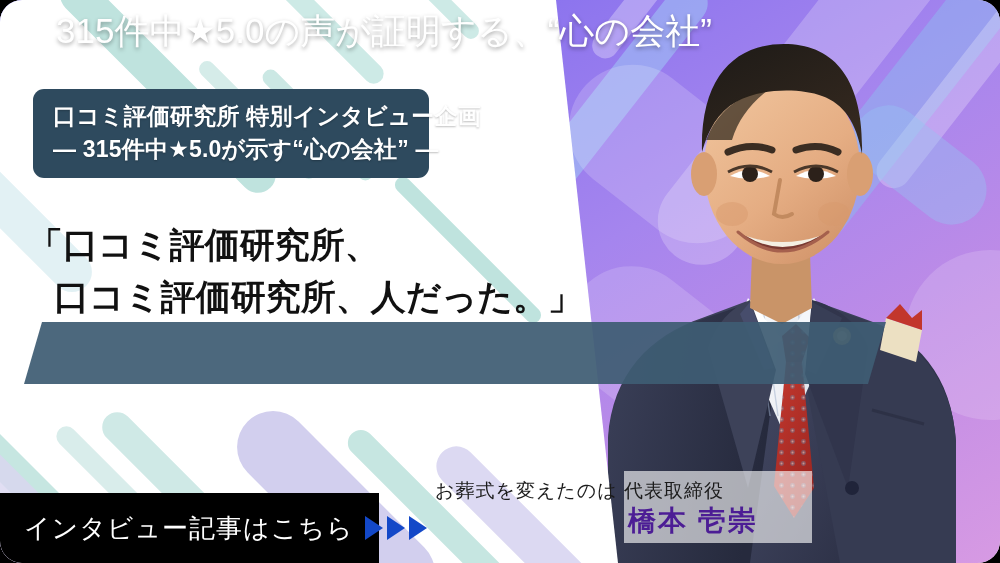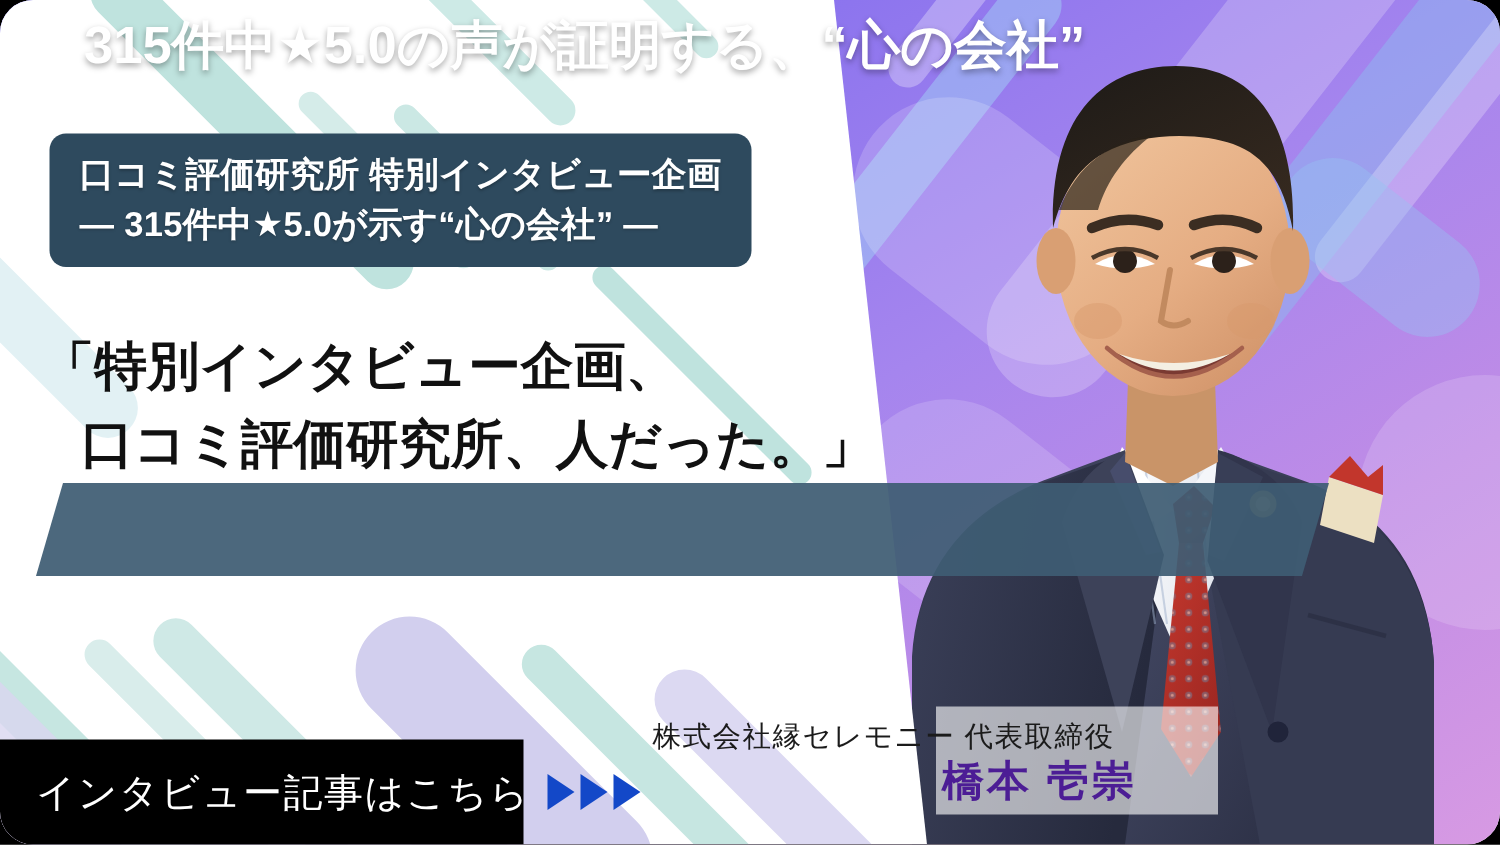--- a/index.html
+++ b/index.html
@@ -26,44 +26,44 @@
             clip-path:polygon(0 0,556px 0,618px 563px,0 563px);
     overflow:hidden;}
 
   .stripe{position:absolute;border-radius:999px;transform:rotate(-45deg);
           transform-origin:center;}
 
   
   .portrait{position:absolute;left:600px;top:18px;width:360px;height:545px;}
 
   
-  .badge{position:absolute;left:33px;top:89px;width:468px;
+  .badge{position:absolute;left:33px;top:89px;width:396px;
     background:#2e4a5e;border-radius:11px;padding:11px 16px 13px 20px;
     box-sizing:border-box;}
   .badge-line{color:#fff;font-weight:bold;font-size:23px;line-height:1.42;
     letter-spacing:.2px;white-space:nowrap;
     text-shadow:0 1px 2px rgba(0,0,0,.25);}
 
   
   .quote{position:absolute;left:28px;top:219px;color:#111;
     font-weight:bold;font-size:35px;line-height:1.48;letter-spacing:0px;
     white-space:nowrap;}
   .quote .l2{padding-left:26px;}
 
   
   .banner{position:absolute;left:24px;top:322px;width:862px;height:62px;
     background:rgba(62,92,115,.93);
     -webkit-clip-path:polygon(18px 0,862px 0,844px 62px,0 62px);
             clip-path:polygon(18px 0,862px 0,844px 62px,0 62px);}
   .banner-text{position:absolute;left:56px;top:7px;color:#fff;
-    font-weight:bold;font-size:35px;line-height:48px;white-space:nowrap;
+    font-weight:normal;font-size:35px;line-height:48px;white-space:nowrap;
     text-shadow:0 2px 4px rgba(0,0,0,.35);}
 
   
-  .cta{position:absolute;left:0;top:493px;width:349px;height:70px;
+  .cta{position:absolute;left:0;top:493px;width:379px;height:70px;
     background:#000;display:flex;align-items:center;}
   .cta-label{color:#fff;font-size:26px;letter-spacing:1px;
     margin-left:24px;white-space:nowrap;}
   .arrows{display:flex;gap:4px;margin-left:12px;}
   .arrow{width:0;height:0;border-left:18px solid #1348c8;
     border-top:12px solid transparent;border-bottom:12px solid transparent;}
 
   
   .nameplate{position:absolute;left:624px;top:471px;width:188px;height:72px;
     background:rgba(255,255,255,.62);}
@@ -217,29 +217,29 @@
     <div class="stripe" style="left:500px;top:420px;width:40px;height:220px;background:#dcd9f2;"></div>
     <div class="stripe" style="left:-60px;top:330px;width:46px;height:240px;background:#d9d6f0;opacity:.8;"></div>
   </div>
 
   <div class="badge">
     <div class="badge-line">口コミ評価研究所 特別インタビュー企画</div>
     <div class="badge-line">— 315件中★5.0が示す“心の会社” —</div>
   </div>
 
   <div class="quote">
-    <div class="l1">「特別インタビュー企画、</div>
+    <div class="l1">「口コミ評価研究所、</div>
     <div class="l2">口コミ評価研究所、人だった。」</div>
   </div>
 
   <div class="banner"></div>
   <div class="banner-text">315件中★5.0の声が証明する、“心の会社”</div>
 
   <div class="nameplate"></div>
-  <div class="name-role">株式会社縁セレモニー 代表取締役</div>
+  <div class="name-role">お葬式を変えたのは 代表取締役</div>
   <div class="name-main">橋本 壱崇</div>
 
   <div class="cta">
     <span class="cta-label">インタビュー記事はこちら</span>
     <span class="arrows">
       <span class="arrow"></span>
       <span class="arrow"></span>
       <span class="arrow"></span>
     </span>
   </div>

